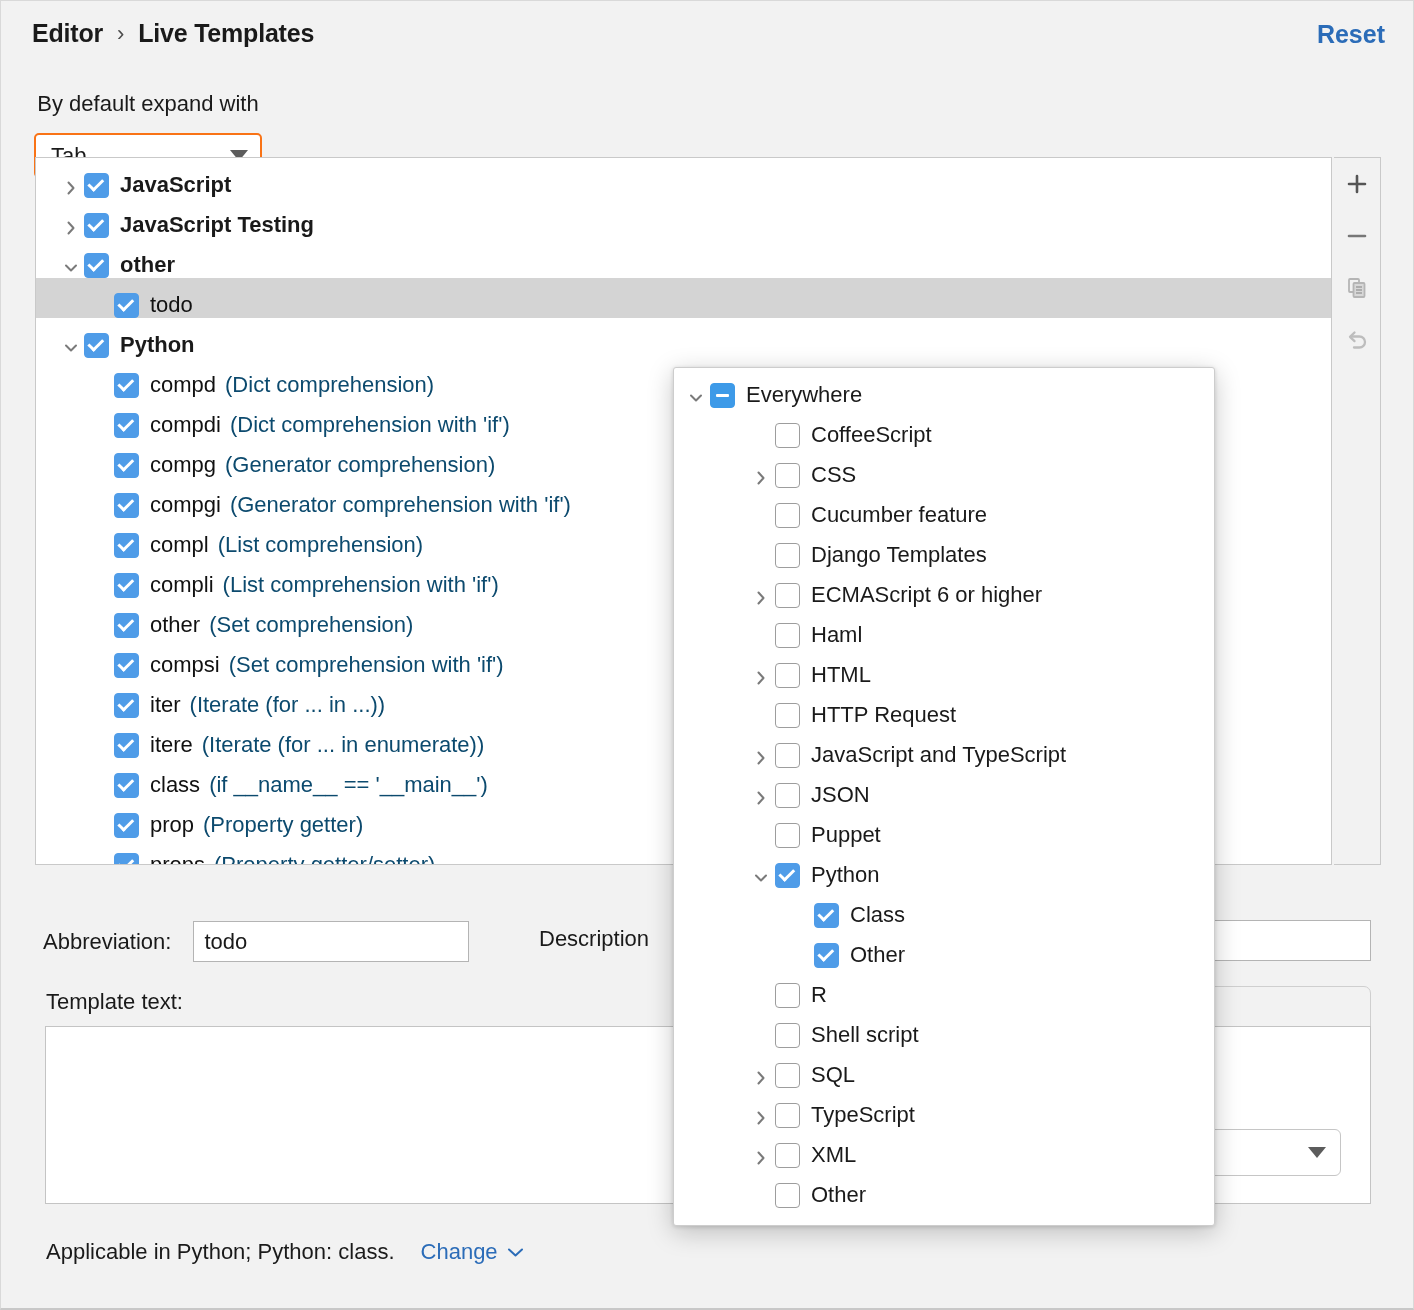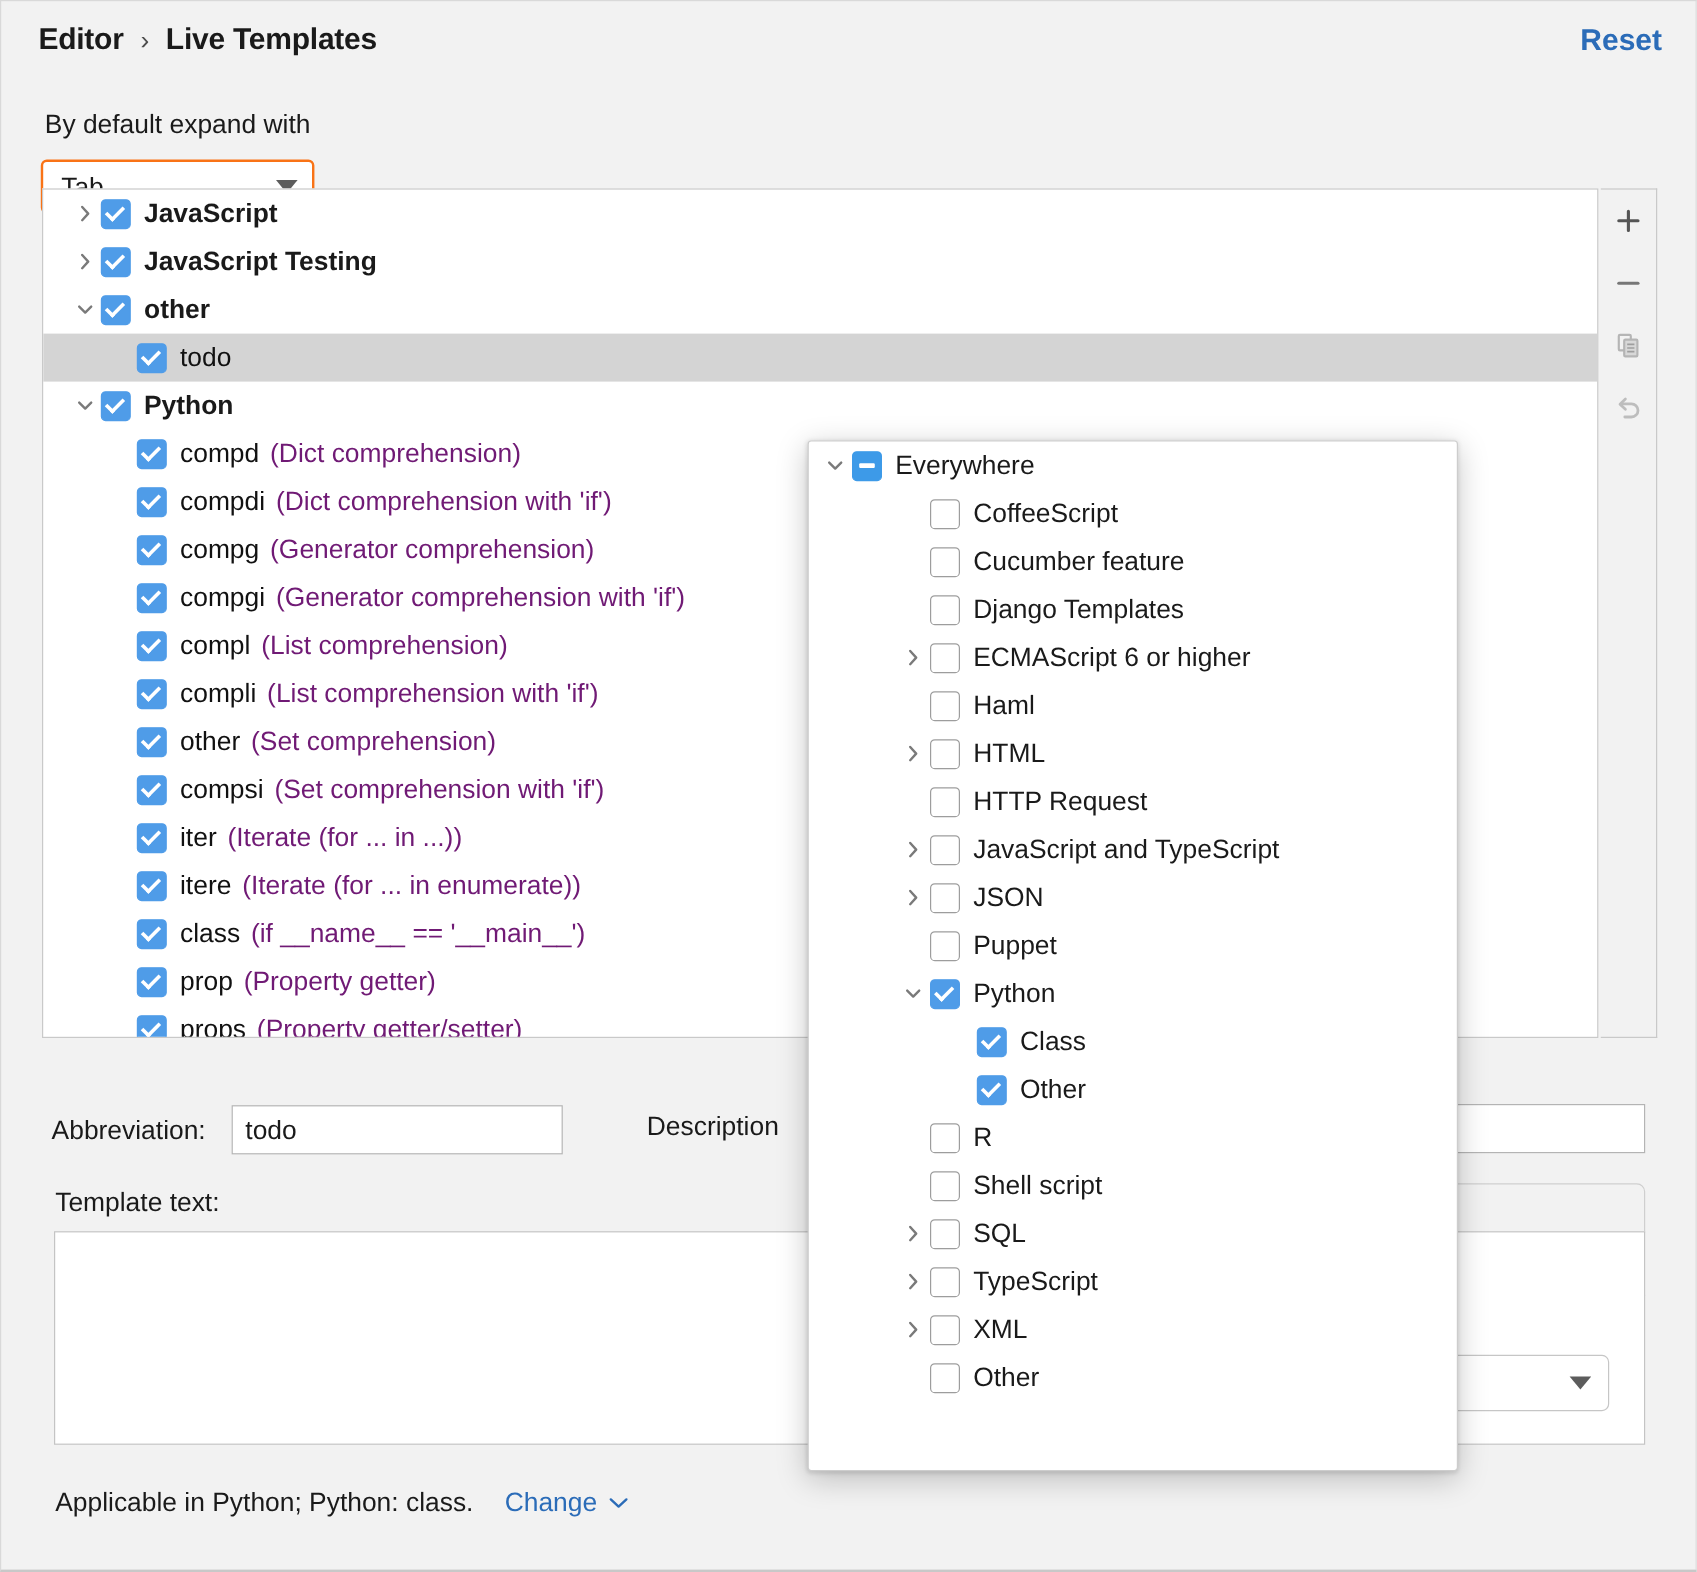--- a/index.html
+++ b/index.html
@@ -40,39 +40,39 @@
   }
   .combo .val { flex:1; }
   .caret { width:0;height:0;border-left:9px solid transparent;border-right:9px solid transparent;border-top:11px solid #5c5c5c; }
 
   
   .tree-panel {
     position:absolute; left:34px; top:156px; width:1297px; height:708px;
     background:#ffffff; border:1px solid #c9c9c9; overflow:hidden;
   }
   .tree-scroll { position:absolute; inset:0; overflow:hidden; }
-  .row { height:40px; display:flex; align-items:center; white-space:nowrap; }
+  .row { height:40px; display:flex; align-items:flex-end; white-space:nowrap; }
   .row.selected { background:#d4d4d4; }
   .twisty { width:26px; min-width:26px; display:flex; align-items:center; justify-content:center; color:#777; }
   .twisty svg { display:block; }
   .indent-0 { padding-left:22px; }
   .indent-1 { padding-left:78px; }
   .cb {
     width:25px; height:25px; min-width:25px; border-radius:4px;
     display:inline-flex; align-items:center; justify-content:center;
     margin-right:11px;
   }
   .cb.on  { background:#4f9ce8; border:1px solid #4f9ce8; }
   .cb.off { background:#ffffff; border:1.6px solid #9d9d9d; }
   .cb.part{ background:#3d9ae8; border:1px solid #3d9ae8; }
   .cb .tick { width:15px; height:9px; border-left:3px solid #fff; border-bottom:3px solid #fff; transform:rotate(-45deg) translate(1px,-2px); }
   .cb .dash { width:13px; height:3.5px; background:#fff; border-radius:1px; }
   .grp-label { font-weight:bold; font-size:22px; }
   .tpl-abbr { font-size:22px; color:#111; }
-  .tpl-desc { font-size:22px; color:#701a75; margin-left:9px; }
+  .tpl-desc { font-size:22px; color:#0c4a6e; margin-left:9px; }
 
   
   .side-toolbar {
     position:absolute; left:1333px; top:156px; width:47px; height:708px;
     background:#f2f2f2; border:1px solid #c9c9c9; border-left:none;
   }
   .tb-btn { height:52px; display:flex; align-items:center; justify-content:center; cursor:pointer; }
   .tb-btn svg { display:block; }
 
   
@@ -360,20 +360,29 @@
             <span class="dash"></span>
           </span>
           <span class="p-label">Everywhere</span>
         </div>
         <div class="row p-ind-1">
           <span class="p-twisty"></span>
           <span class="cb off"></span>
           <span class="p-label">CoffeeScript</span>
         </div>
         <div class="row p-ind-1">
+          <span class="p-twisty">
+            <svg width="20" height="20" viewBox="0 0 20 20">
+              <path d="M7.5 4.5 12.5 10 7.5 15.5" fill="none" stroke="#7a7a7a" stroke-width="2" stroke-linecap="round" stroke-linejoin="round"></path>
+            </svg>
+          </span>
+          <span class="cb off"></span>
+          <span class="p-label">CSS</span>
+        </div>
+        <div class="row p-ind-1">
           <span class="p-twisty"></span>
           <span class="cb off"></span>
           <span class="p-label">Cucumber feature</span>
         </div>
         <div class="row p-ind-1">
           <span class="p-twisty"></span>
           <span class="cb off"></span>
           <span class="p-label">Django Templates</span>
         </div>
         <div class="row p-ind-1">

